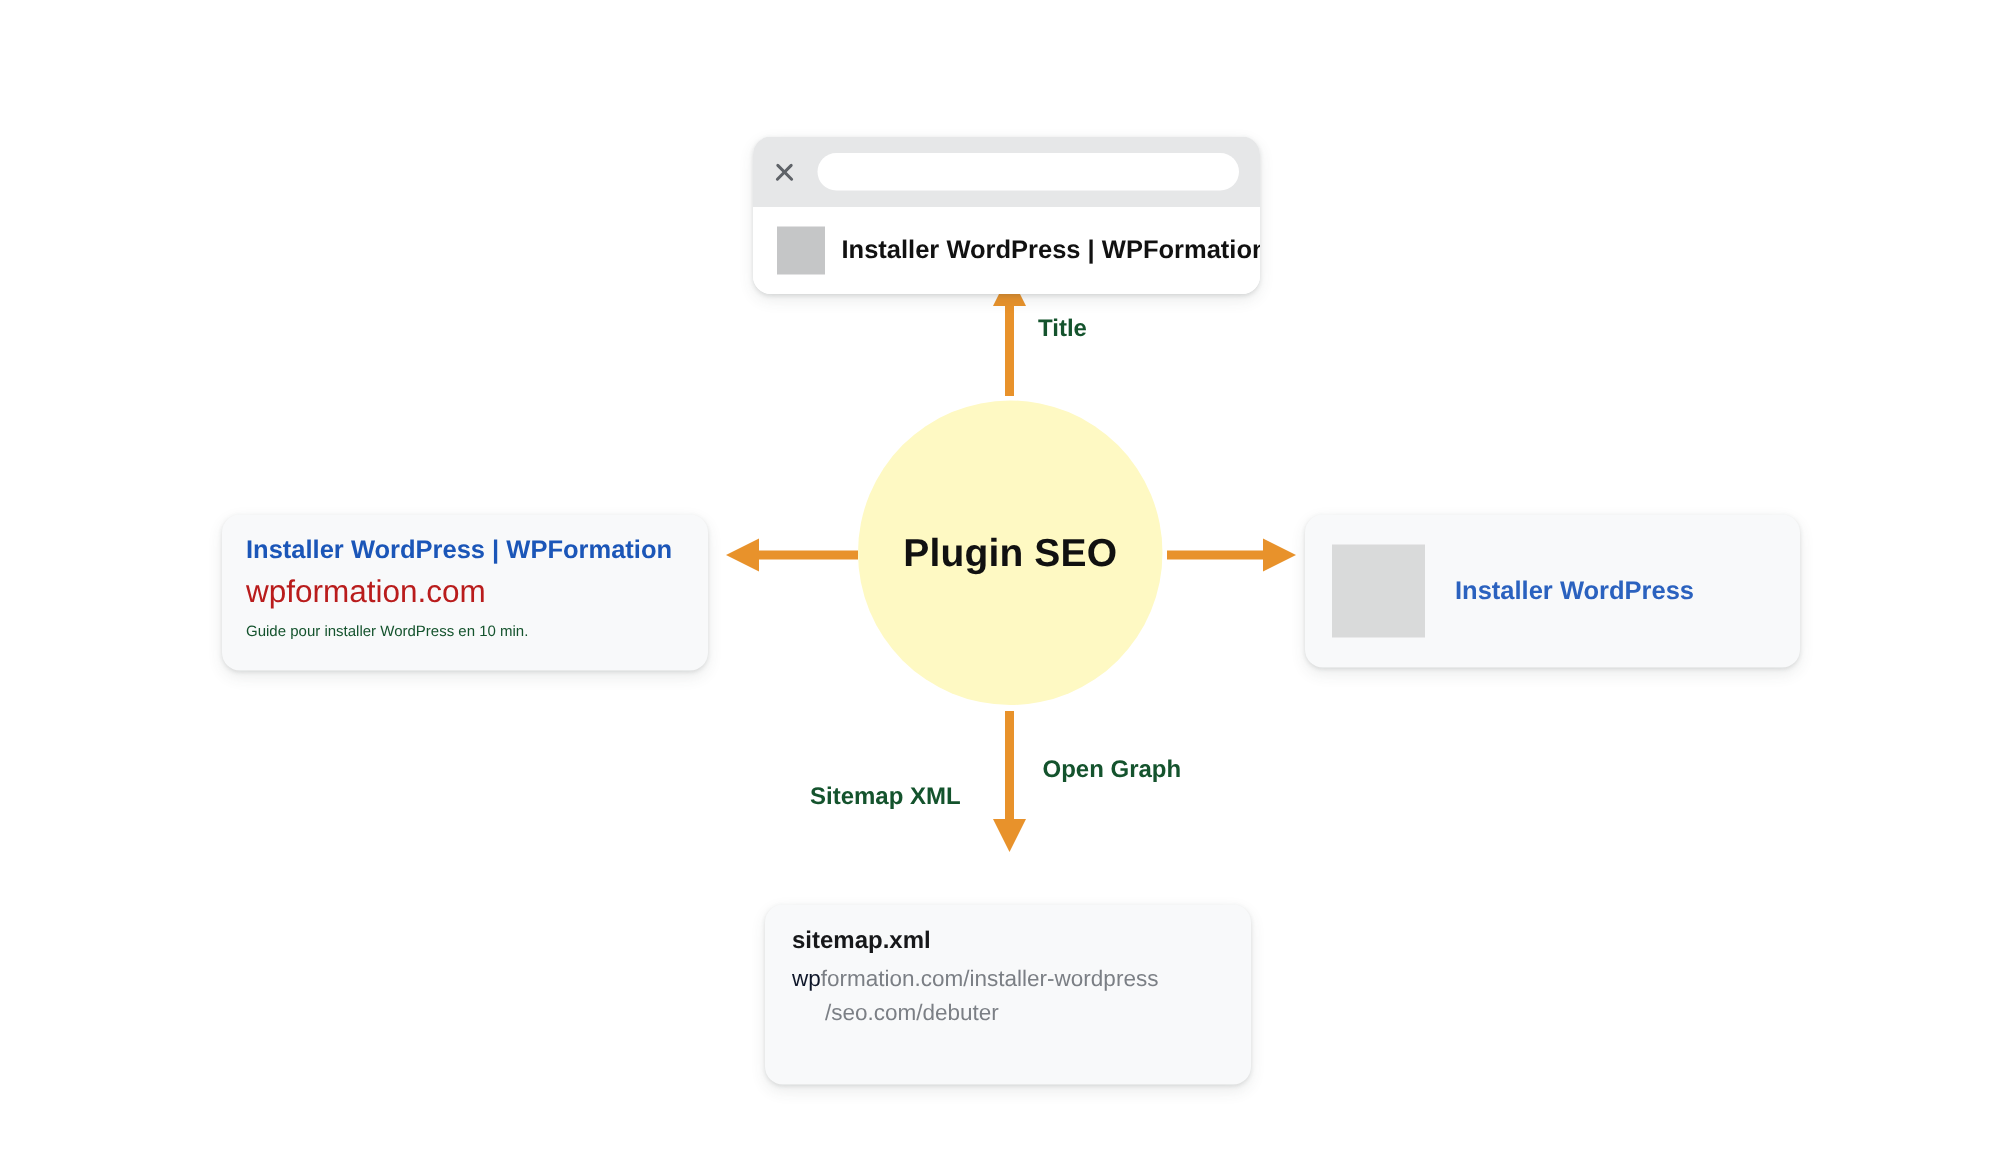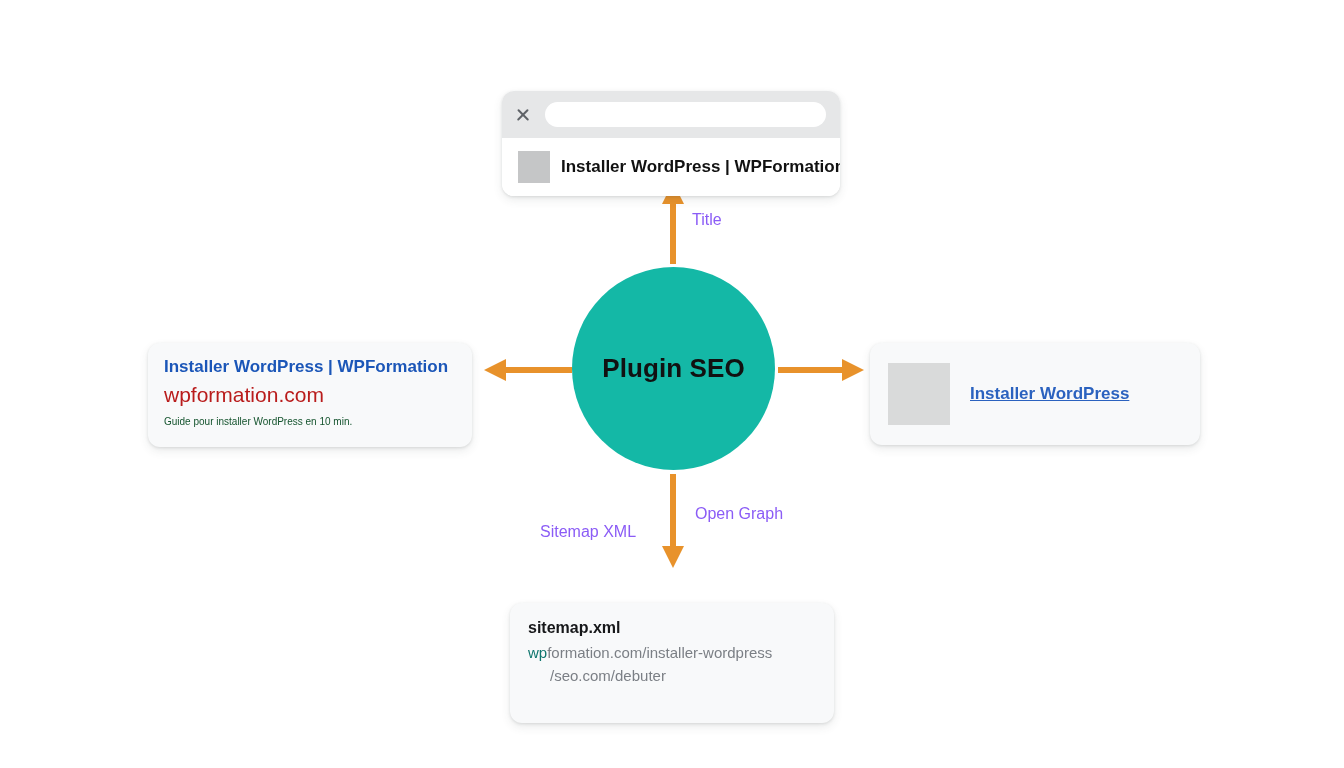--- a/index.html
+++ b/index.html
@@ -20,43 +20,43 @@
   }
 
   
   .hub {
     position: absolute;
     left: 572px;
     top: 267px;
     width: 203px;
     height: 203px;
     border-radius: 50%;
-    background: #14b8a6;
+    background: #fef9c3;
     display: flex;
     align-items: center;
     justify-content: center;
   }
   .hub-label {
     font-size: 26px;
     font-weight: bold;
     color: #111111;
     letter-spacing: 0.1px;
     white-space: nowrap;
   }
 
   
   .arrow { position: absolute; }
   .arrow svg { display: block; overflow: visible; }
 
   
   .edge-label {
     position: absolute;
     font-size: 16px;
-    font-weight: normal;
-    color: #8b5cf6;
+    font-weight: bold;
+    color: #14532d;
     white-space: nowrap;
   }
   #label-title { left: 692px; top: 211px; }
   #label-og    { left: 695px; top: 505px; }
   #label-sitemap { left: 540px; top: 523px; }
 
   
   .card {
     position: absolute;
     background: #f8f9fa;
@@ -180,21 +180,20 @@
     background: #d9dada;
     flex: 0 0 auto;
     margin-right: 20px;
   }
   .og-title {
     font-size: 17px;
     font-weight: bold;
     color: #2b62bf;
     white-space: nowrap;
     cursor: pointer;
-    text-decoration: underline;
   }
 
   
   #card-sitemap {
     left: 510px;
     top: 578px;
     width: 324px;
     height: 120px;
     padding: 14px 18px 12px 18px;
   }
@@ -205,21 +204,21 @@
     line-height: 1.35;
     white-space: nowrap;
   }
   .sm-url {
     font-size: 15px;
     color: #7b7f85;
     line-height: 1.55;
     margin-top: 2px;
     white-space: nowrap;
   }
-  .sm-url .hl { color: #0f766e; }
+  .sm-url .hl { color: #0f172a; }
   .sm-child {
     font-size: 15px;
     color: #7b7f85;
     line-height: 1.55;
     white-space: nowrap;
   }
   .sm-child.i1 { margin-left: 12px; }
   .sm-child.i2 { margin-left: 22px; }
 </style>
 </head>

